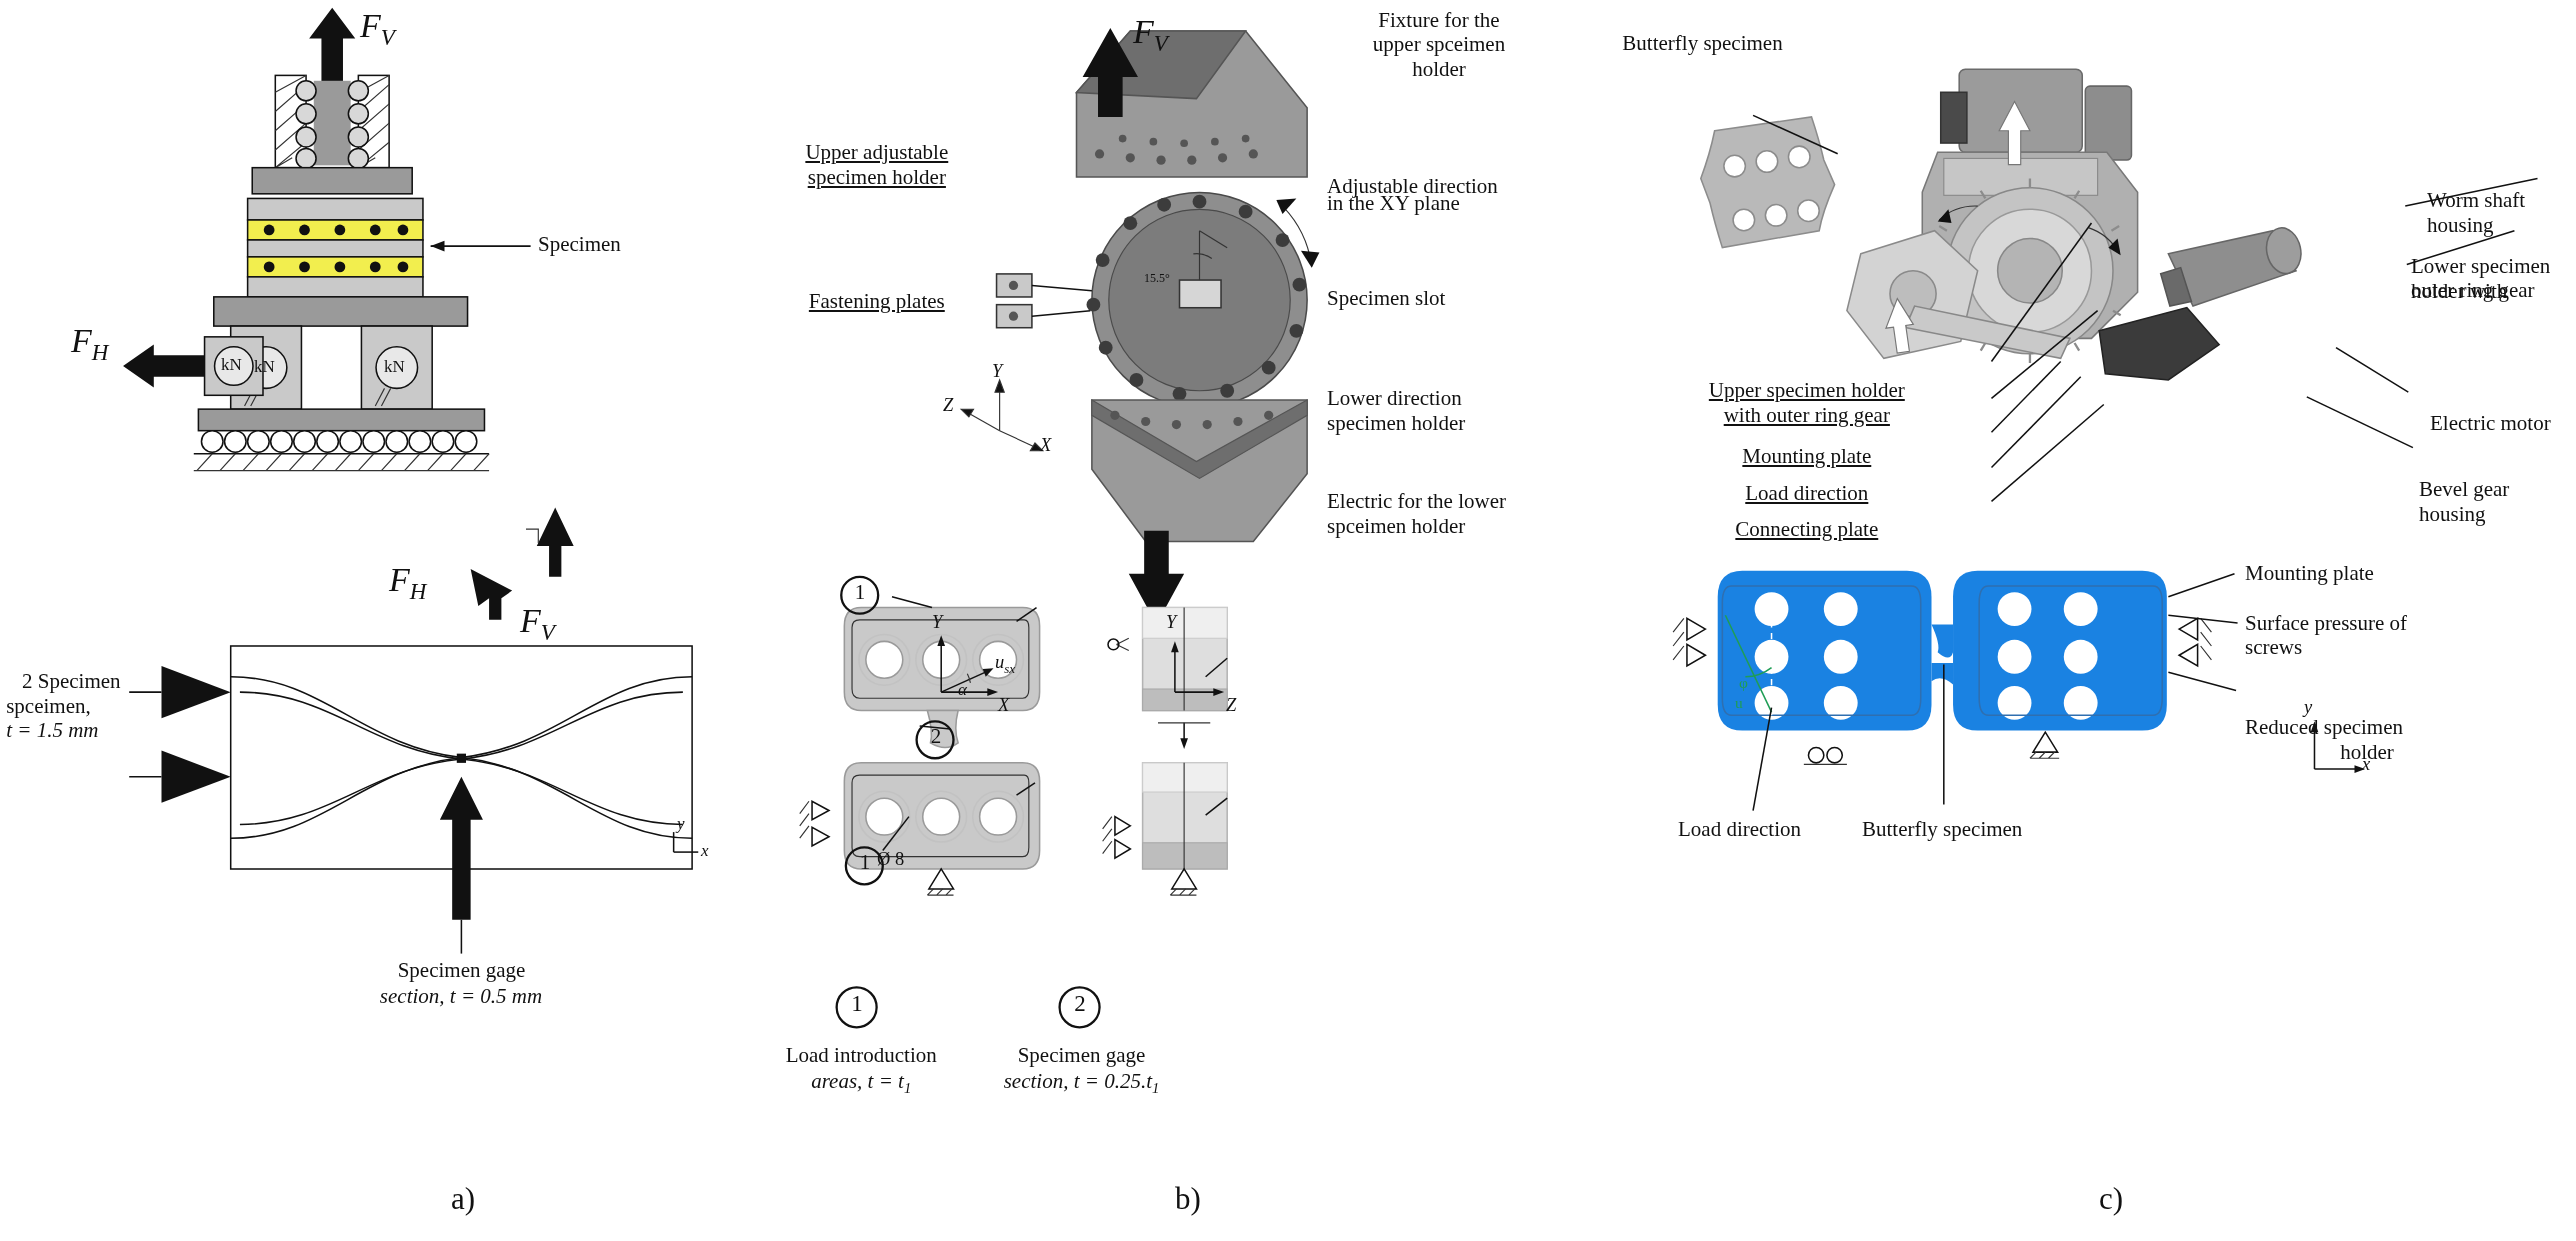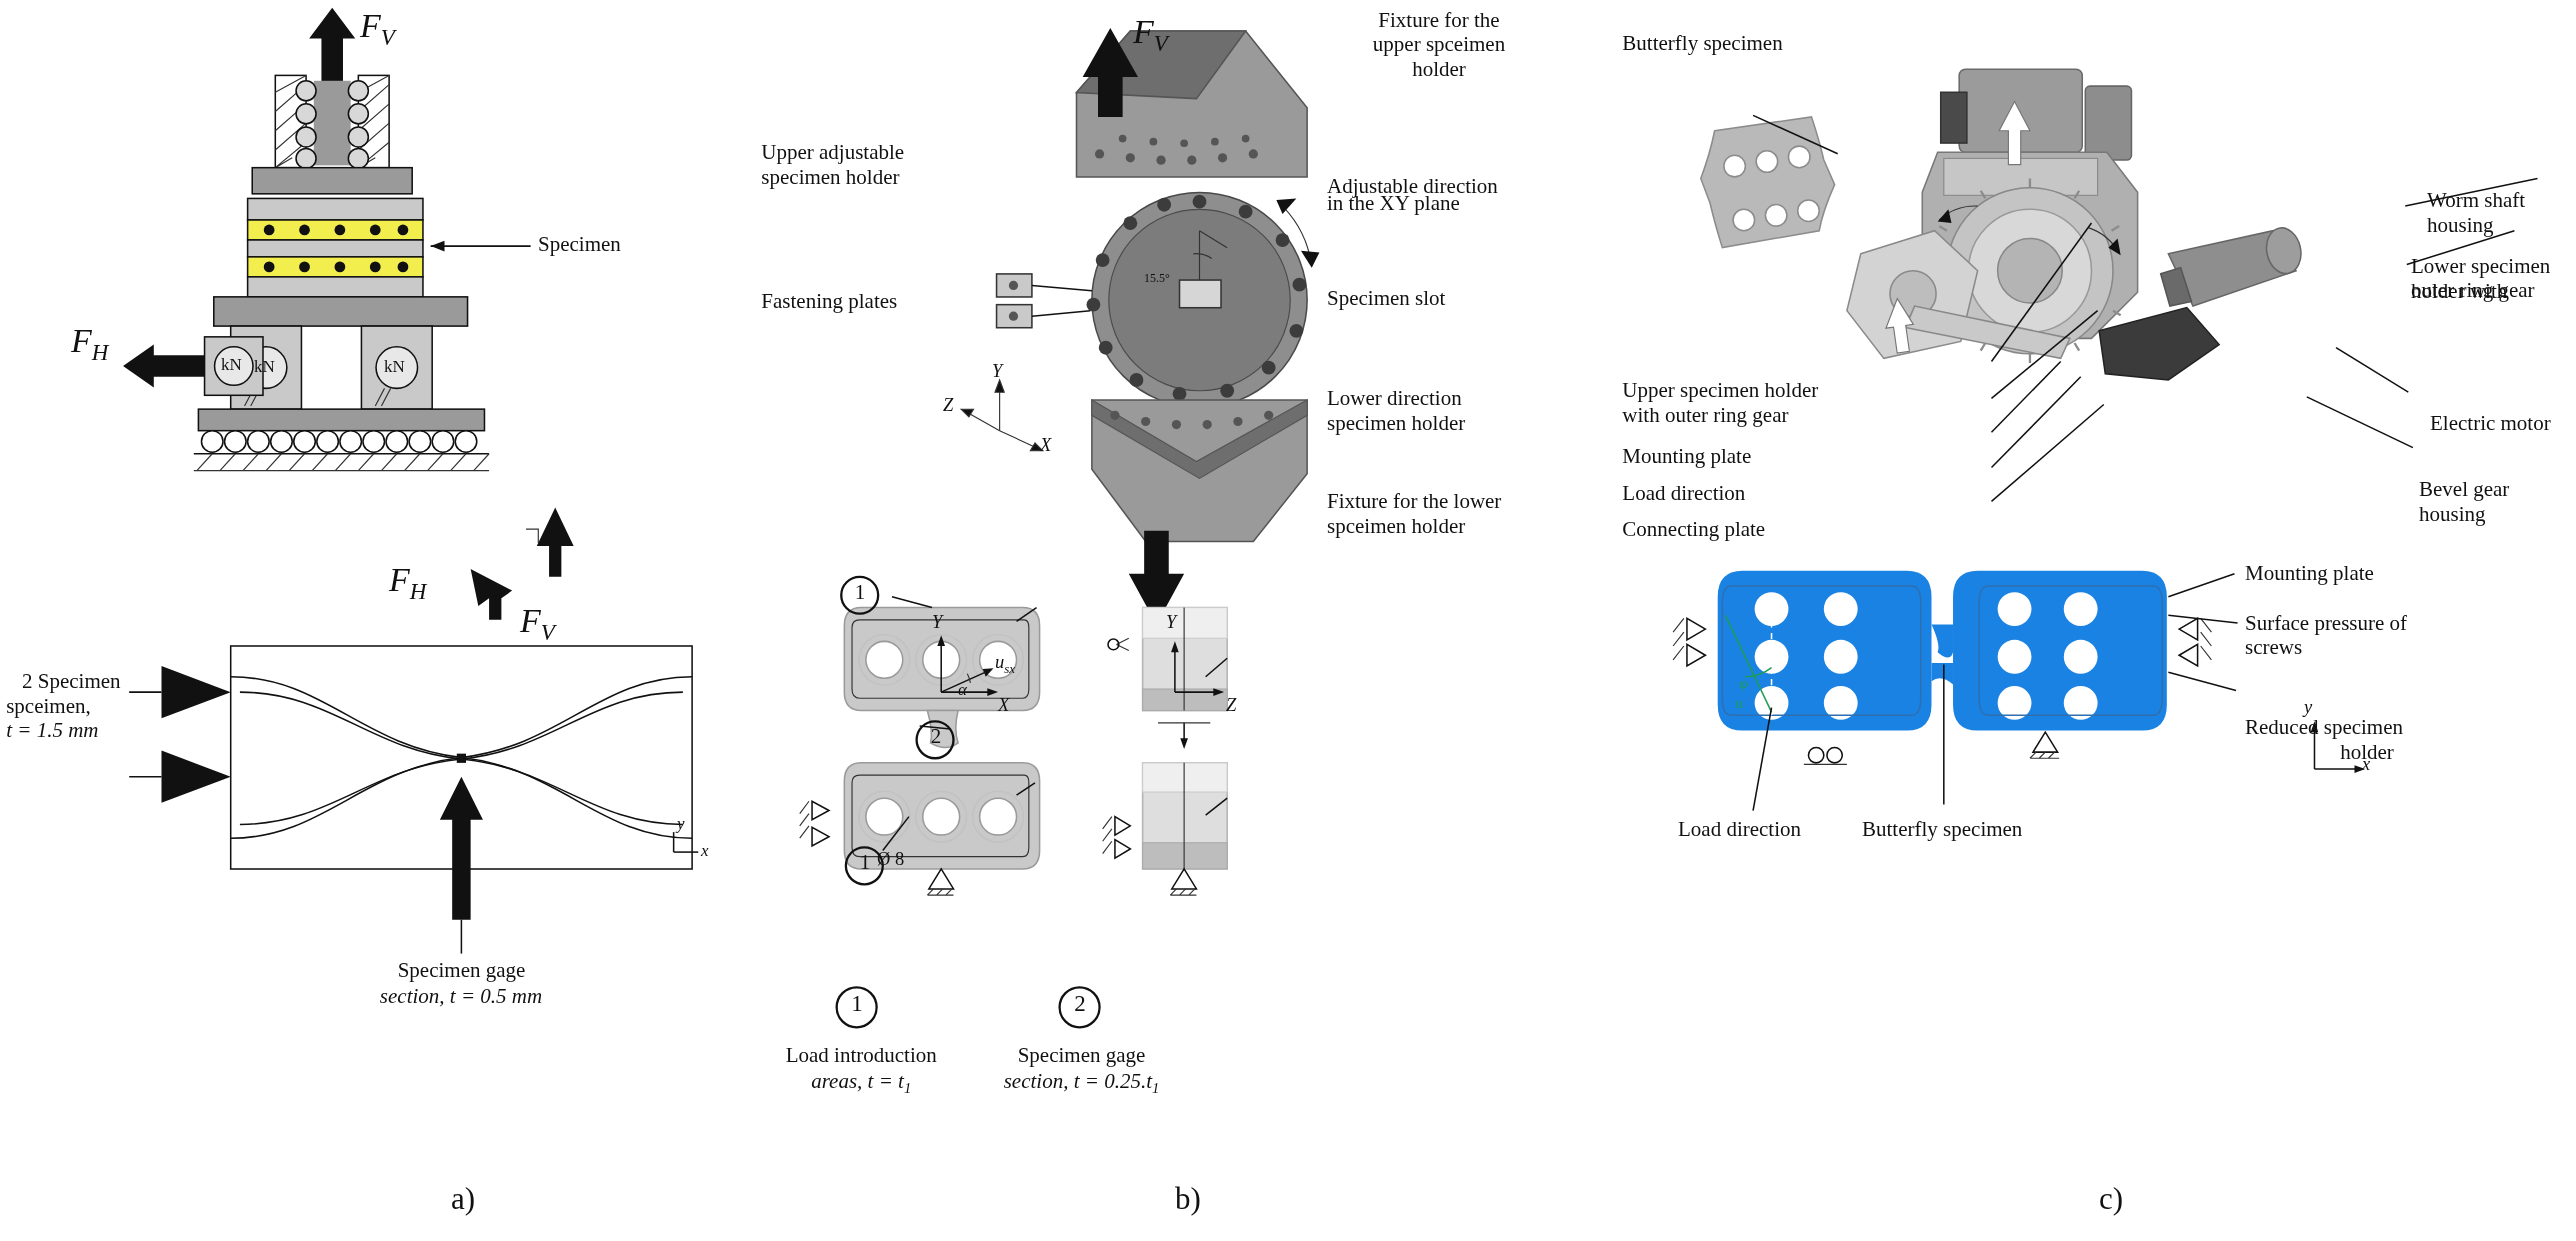--- a/index.html
+++ b/index.html
@@ -3,21 +3,21 @@
 <meta charset="utf-8">
 <style>
   html,body{margin:0;padding:0;background:#ffffff;}
   body{width:2576px;height:1242px;position:relative;font-family:"Liberation Serif",serif;color:#000;overflow:hidden;}
   .panel{position:absolute;top:0;height:1242px;}
   #panel-a{left:0;width:769px;}
   #panel-b{left:769px;width:861px;}
   #panel-c{left:1630px;width:946px;}
   .lbl{position:absolute;font-family:"Liberation Serif",serif;font-size:21px;line-height:1.18;color:#111;}
   .lbl.ctr{text-align:center;}
-  .lbl.rgt{text-align:left;}
+  .lbl.rgt{text-align:center;text-decoration:underline;}
   .ital{font-style:italic;}
   .caption{position:absolute;font-size:31px;font-family:"Liberation Serif",serif;color:#111;}
   svg{position:absolute;left:0;top:0;overflow:visible;}
   .ln{stroke:#111;stroke-width:2;fill:none;}
   .thin{stroke:#333;stroke-width:1.5;fill:none;}
   .gray-d{fill:#6e6e6e;}
   .gray-m{fill:#9a9a9a;}
   .gray-l{fill:#c9c9c9;}
   .blue{fill:#1a82e2;}
   .wht{fill:#ffffff;}
@@ -374,21 +374,21 @@
 
   <div class="lbl" style="left:558px;top:174px;">Adjustable direction</div>
   <div class="lbl" style="left:558px;top:191px;">in the XY plane</div>
 
   <div class="lbl rgt" style="left:-7.7px;top:289px;width:231px;">Fastening plates</div>
   <div class="lbl" style="left:558px;top:286px;">Specimen slot</div>
 
   <div class="lbl" style="left:558px;top:386px;">Lower direction</div>
   <div class="lbl" style="left:558px;top:411px;">specimen holder</div>
 
-  <div class="lbl" style="left:558px;top:489px;">Fixture for the lower</div>
+  <div class="lbl" style="left:558px;top:489px;">Electric for the lower</div>
   <div class="lbl" style="left:558px;top:514px;">spceimen holder</div>
 
   <div class="lbl" style="left:375px;top:271px;font-size:12px;color:#111;">15.5°</div>
   <div class="lbl" style="left:108px;top:849px;font-size:18.5px;">Ø 8</div>
 
   <div class="lbl ctr" style="left:75px;top:580px;width:32px;font-size:21px;">1</div>
   <div class="lbl ctr" style="left:151px;top:724px;width:32px;font-size:21px;">2</div>
   <div class="lbl ctr" style="left:80px;top:850px;width:32px;font-size:21px;">1</div>
 
   <div class="lbl ctr" style="left:71px;top:990px;width:34px;font-size:23px;">1</div>

